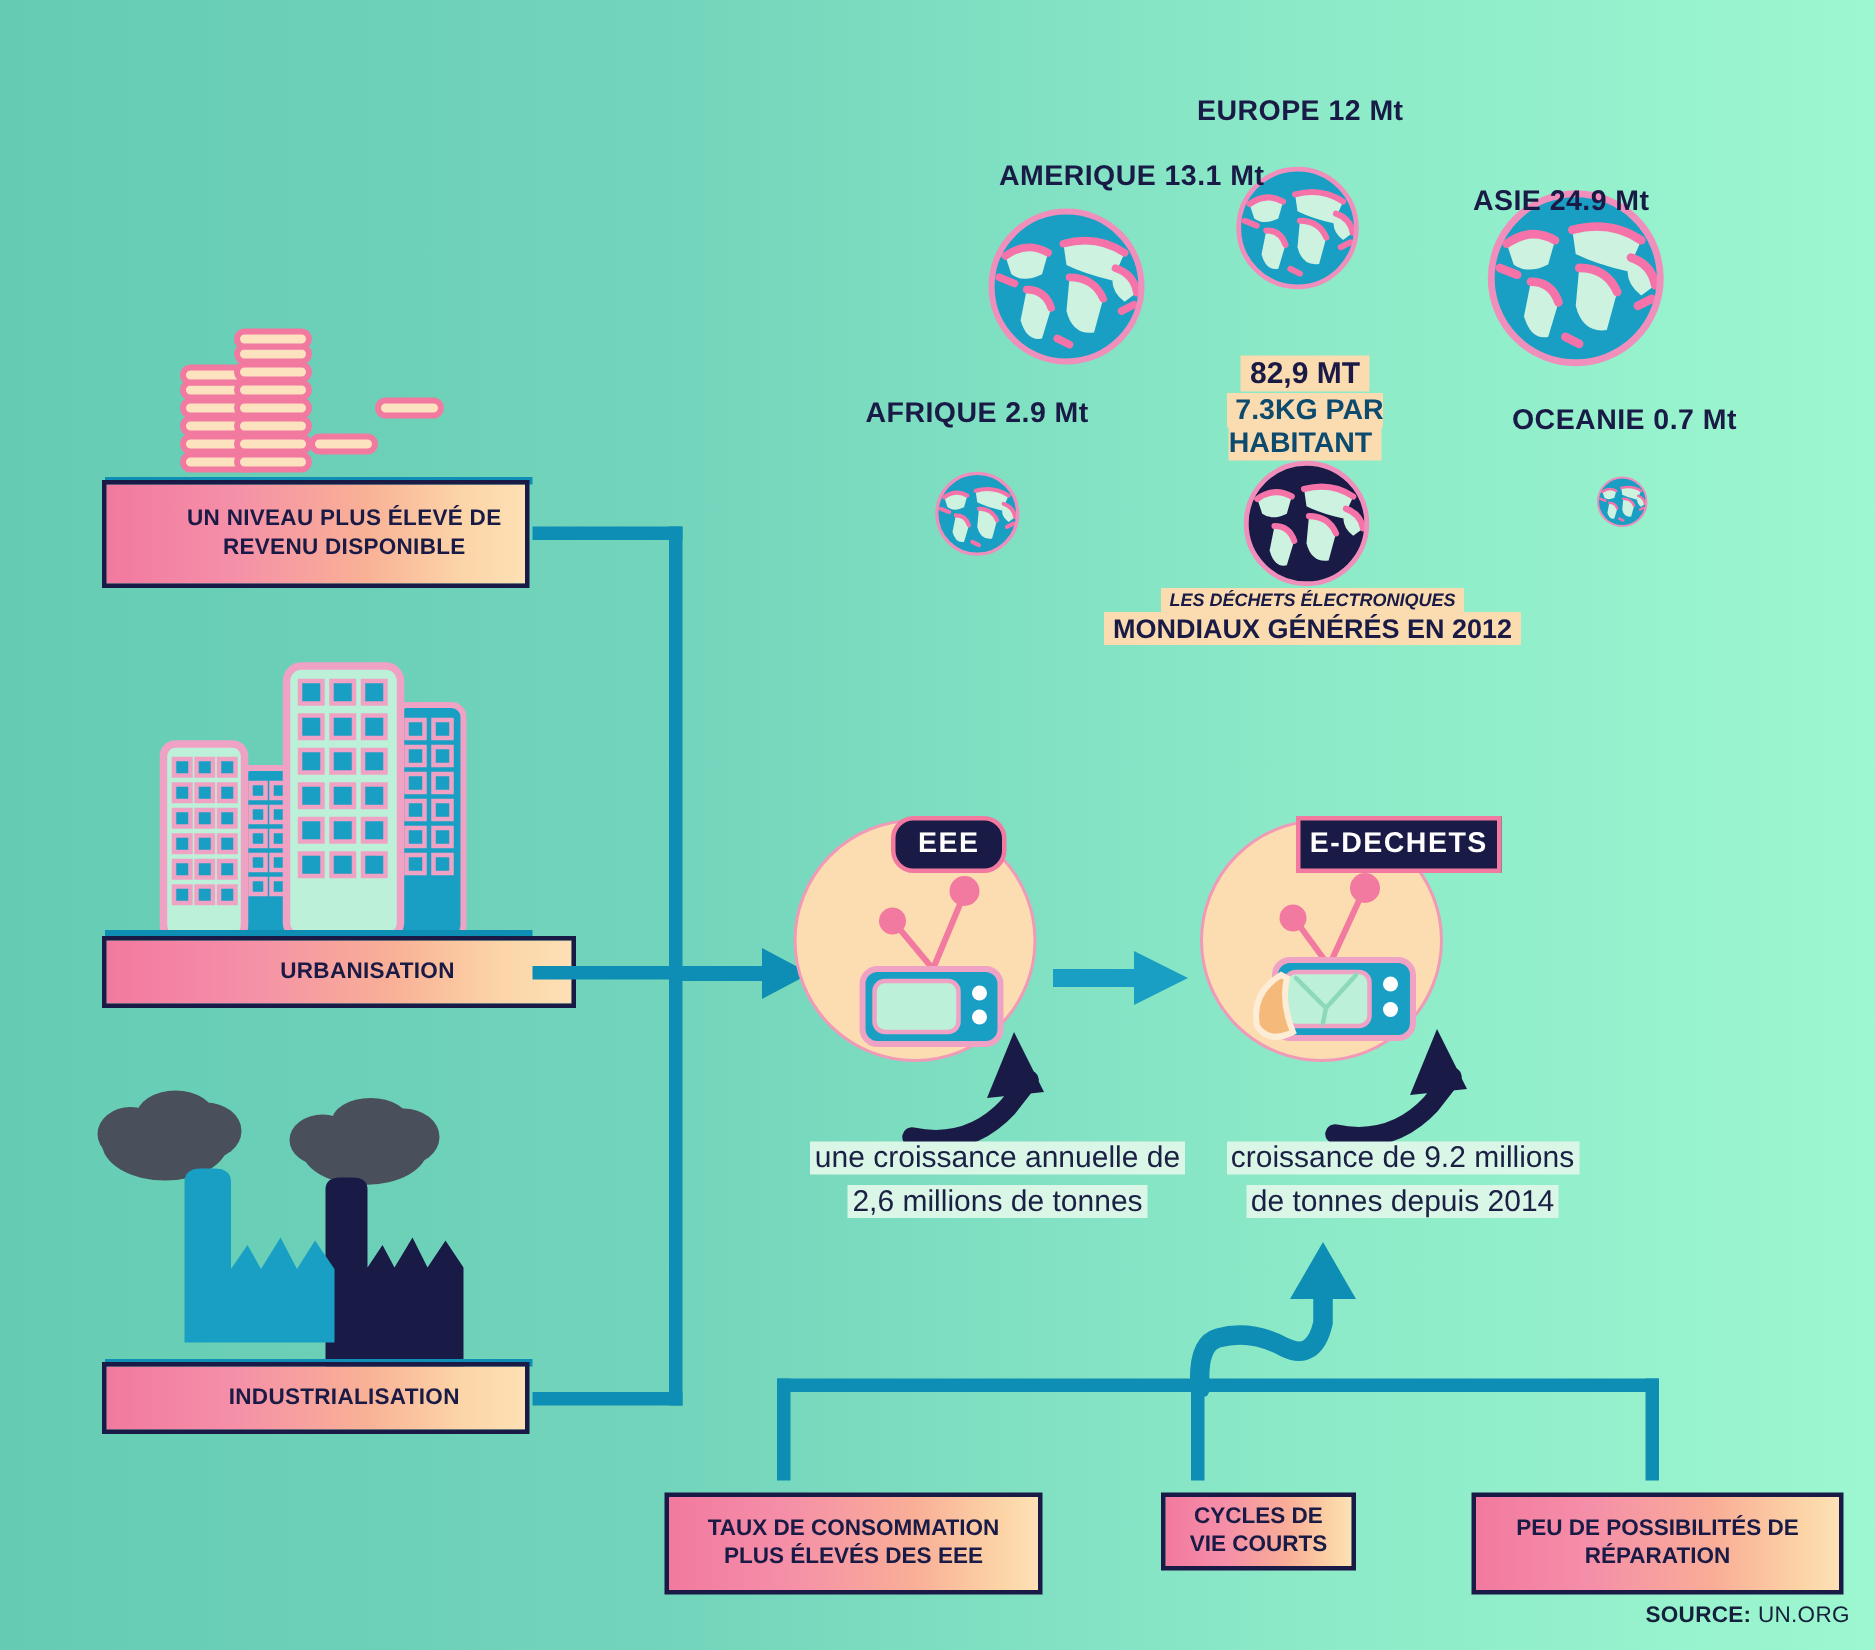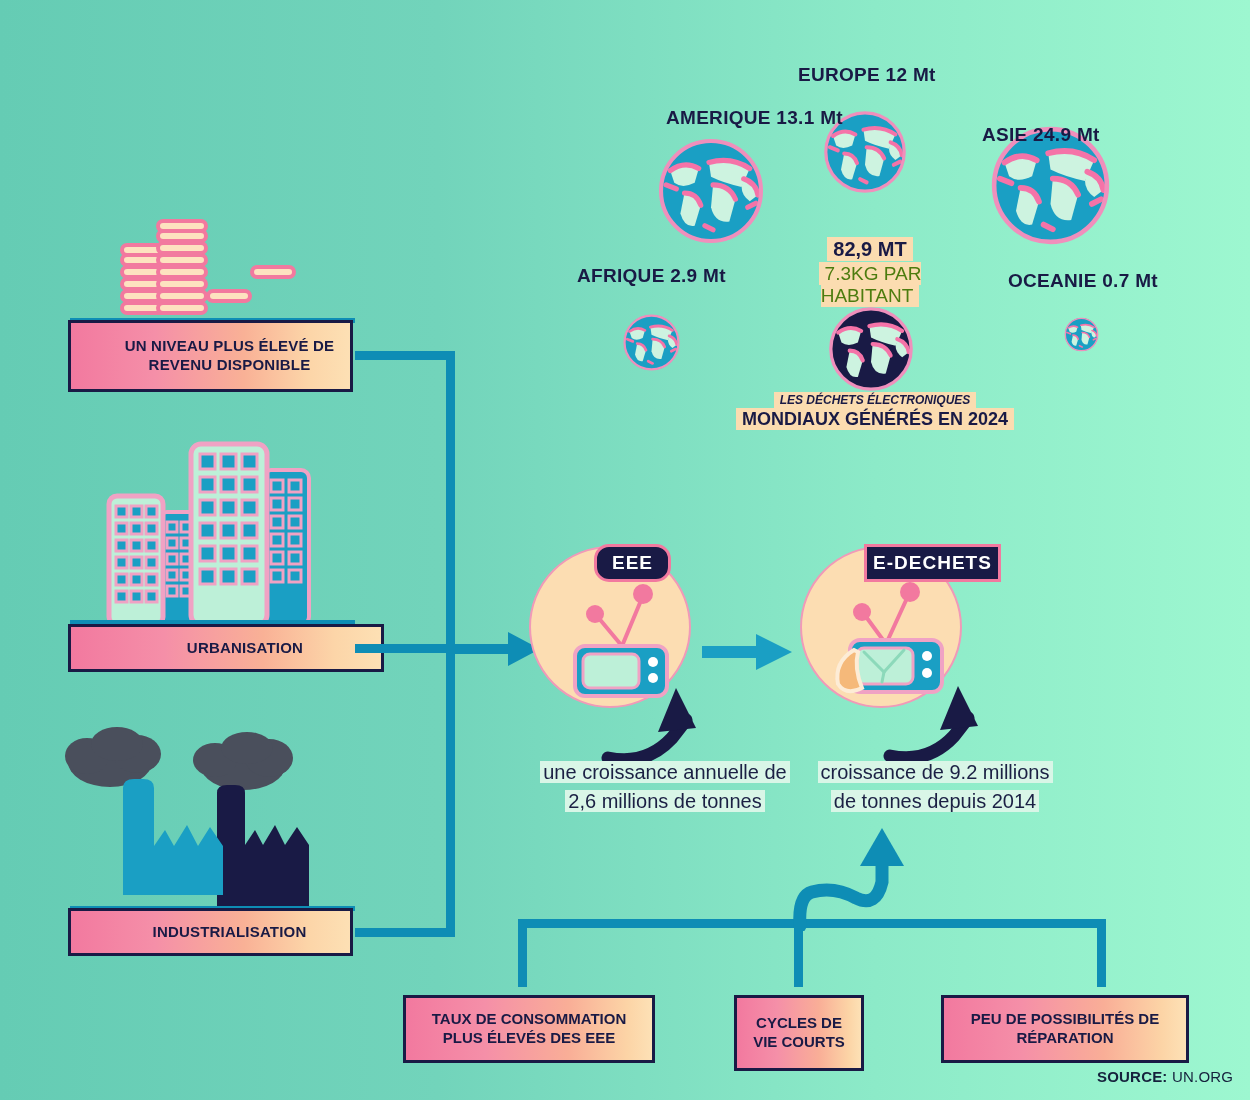--- a/index.html
+++ b/index.html
@@ -33,20 +33,21 @@
   .factor-box {
     position: absolute;
     border: 3px solid #191a45;
     background: linear-gradient(90deg, #f2799f 0%, #f58fa8 32%, #f9ae97 66%, #fcd4a6 90%, #fde1b6 100%);
     display: flex; align-items: center; justify-content: center;
     text-align: center;
     color: #191a45;
     font-weight: bold;
     line-height: 1.25;
     font-size: 15px;
+    margin-left: 40px;
   }
 
   
   .bar { position: absolute; background: #0e8db5; }
 
   
   .globe-label {
     position: absolute;
     color: #191a45;
     font-weight: bold;
@@ -166,31 +167,31 @@
   <div class="globe-label" style="left:623px;top:107px;font-size:19px;margin-left:43px;">AMERIQUE 13.1 Mt</div>
   <div class="globe-label" style="left:798px;top:64px;font-size:19px;">EUROPE 12 Mt</div>
   <div class="globe-label" style="left:982px;top:88px;font-size:19px;margin-top:36px;">ASIE 24.9 Mt</div>
   <div class="globe-label" style="left:577px;top:265px;font-size:19px;">AFRIQUE 2.9 Mt</div>
   <div class="globe-label" style="left:1008px;top:270px;font-size:19px;">OCEANIE 0.7 Mt</div>
 
   <div class="abs" style="left:770px;top:238px;width:200px;text-align:center;">
     <div style="font-size:20px;font-weight:bold;color:#191a45;">
       <span class="hl-peach">82,9 MT</span>
     </div>
-    <div style="font-size:19px;font-weight:normal;color:#4d7c0f;margin-top:2px;">
+    <div style="font-size:19px;font-weight:bold;color:#0c4a6e;margin-top:2px;">
       <span class="hl-peach">7.3KG PAR HABITANT</span>
     </div>
   </div>
 
   <div class="abs" style="left:730px;top:393px;width:290px;text-align:center;">
     <div style="font-size:12px;font-weight:bold;color:#191a45;font-style:italic;">
       <span class="hl-peach">LES DÉCHETS ÉLECTRONIQUES</span>
     </div>
     <div style="font-size:18px;font-weight:bold;color:#191a45;margin-top:2px;">
-      <span class="hl-peach">MONDIAUX GÉNÉRÉS EN 2024</span>
+      <span class="hl-peach">MONDIAUX GÉNÉRÉS EN 2012</span>
     </div>
   </div>
 
   <svg class="abs" style="left:100px;top:215px;width:220px;height:110px;" viewBox="0 0 220 110">
     <g stroke="#f2799f" stroke-width="4" fill="#fde2c0">
       <g>
         <rect x="22" y="88" width="48" height="10" rx="5"></rect>
         <rect x="22" y="76" width="48" height="10" rx="5"></rect>
         <rect x="22" y="64" width="48" height="10" rx="5"></rect>
         <rect x="22" y="52" width="48" height="10" rx="5"></rect>
@@ -419,21 +420,21 @@
     <path d="M92 2 l22 38 l-44 0 z" fill="#0e8db5"></path>
   </svg>
 
   <div class="factor-box" style="left:403px;top:995px;width:252px;height:68px;">
     <div>
       <div>TAUX DE CONSOMMATION</div>
       <div>PLUS ÉLEVÉS DES EEE</div>
     </div>
   </div>
 
-  <div class="factor-box" style="left:734px;top:995px;width:130px;height:76px;">
+  <div class="factor-box" style="left:734px;top:995px;width:130px;height:52px;">
     <div>
       <div>CYCLES DE</div>
       <div>VIE COURTS</div>
     </div>
   </div>
 
   <div class="factor-box" style="left:941px;top:995px;width:248px;height:68px;">
     <div>
       <div>PEU DE POSSIBILITÉS DE</div>
       <div>RÉPARATION</div>

